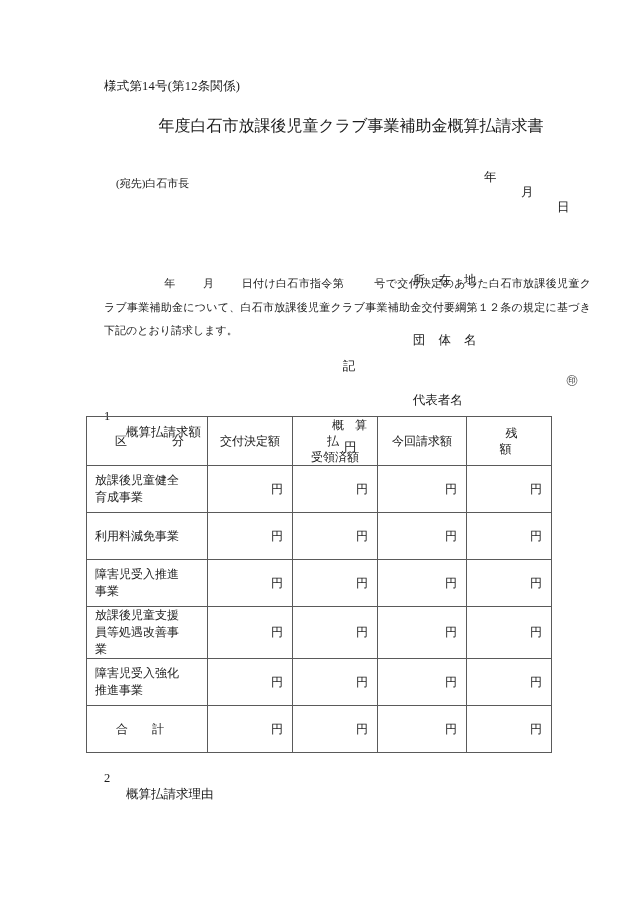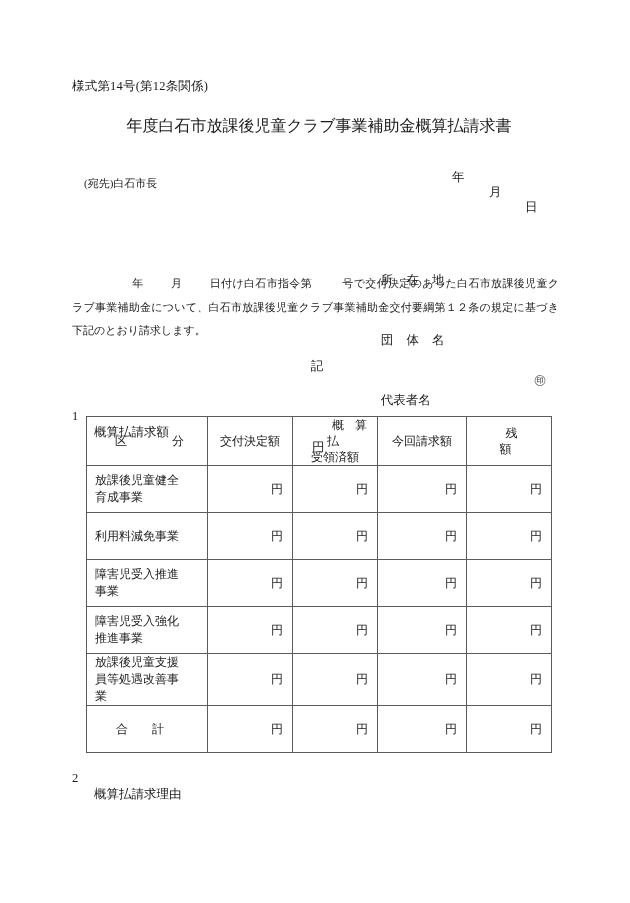--- a/index.html
+++ b/index.html
@@ -16,21 +16,21 @@
     overflow: hidden;
   }
   .page {
     position: relative;
     width: 630px;
     height: 903px;
     background: #ffffff;
   }
 
   
-  .abs { position: absolute; white-space: pre; }
+  .abs { position: absolute; white-space: pre; margin-left: 32px; }
 
   .form-no {
     left: 72px;
     top: 78px;
     font-size: 12.5px;
     letter-spacing: 0.2px;
   }
   .doc-title {
     left: 0;
     top: 116px;
@@ -237,28 +237,28 @@
           <td class="amt">円</td>
         </tr>
         <tr>
           <td class="cat">障害児受入推進事業</td>
           <td class="amt">円</td>
           <td class="amt">円</td>
           <td class="amt">円</td>
           <td class="amt">円</td>
         </tr>
         <tr>
+          <td class="cat">放課後児童支援員等処遇改善事業</td>
+          <td class="amt">円</td>
+          <td class="amt">円</td>
+          <td class="amt">円</td>
+          <td class="amt">円</td>
+        </tr>
+        <tr>
           <td class="cat">障害児受入強化推進事業</td>
-          <td class="amt">円</td>
-          <td class="amt">円</td>
-          <td class="amt">円</td>
-          <td class="amt">円</td>
-        </tr>
-        <tr>
-          <td class="cat">放課後児童支援員等処遇改善事業</td>
           <td class="amt">円</td>
           <td class="amt">円</td>
           <td class="amt">円</td>
           <td class="amt">円</td>
         </tr>
         <tr>
           <td class="cat center">合　計</td>
           <td class="amt">円</td>
           <td class="amt">円</td>
           <td class="amt">円</td>

